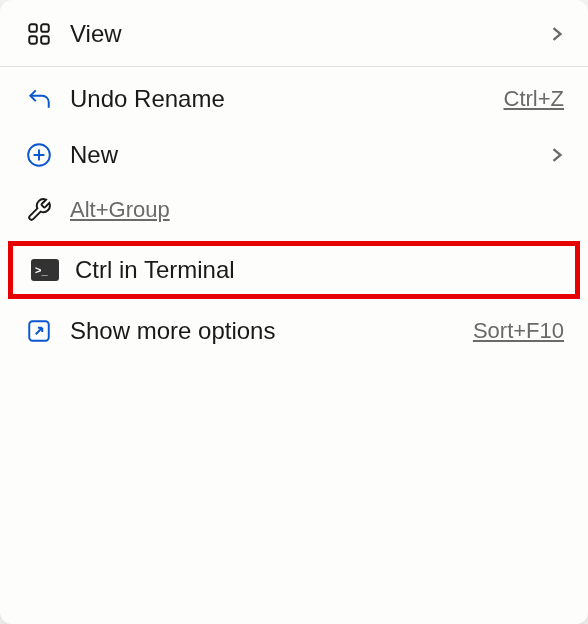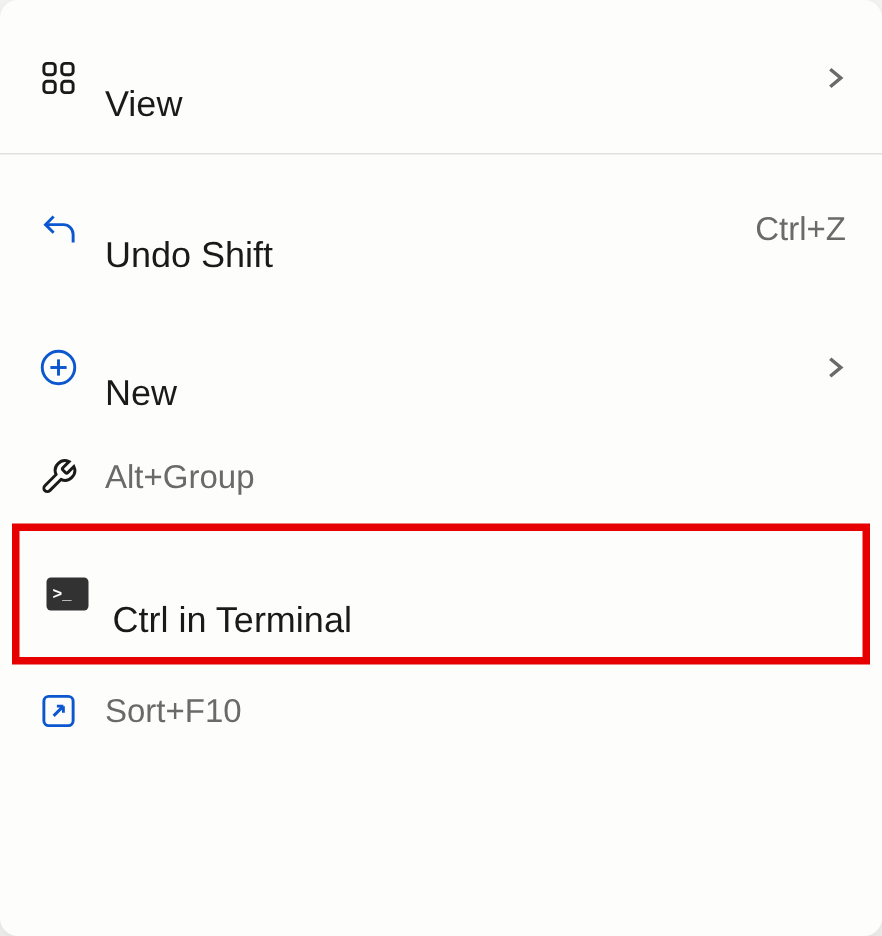--- a/index.html
+++ b/index.html
@@ -42,25 +42,25 @@
       flex-shrink: 0;
     }
     .icon-wrap svg {
       width: 26px;
       height: 26px;
     }
     .menu-label {
       font-size: 24px;
       color: #1a1a1a;
       flex: 1;
-      margin-top: 36px;
     }
     .menu-shortcut {
       font-size: 22px;
       color: #6a6a6a;
+      text-decoration: underline;
     }
     .chevron {
       width: 18px;
       display: flex;
       align-items: center;
       justify-content: flex-end;
       margin-left: 8px;
     }
     .chevron svg {
       width: 14px;
@@ -117,21 +117,21 @@
 
   <div class="separator"></div>
 
   <div class="menu-item">
     <span class="icon-wrap">
       <svg viewBox="0 0 24 24" fill="none" stroke="#0b57d0" stroke-width="1.8">
         <path d="M9 14 L4 9 L9 4"></path>
         <path d="M4 9 L15 9 A6 6 0 0 1 21 15 L21 20"></path>
       </svg>
     </span>
-    <span class="menu-label">Undo Shift</span>
+    <span class="menu-label">Undo Rename</span>
     <span class="menu-shortcut">Ctrl+Z</span>
   </div>
 
   <div class="menu-item">
     <span class="icon-wrap">
       <svg viewBox="0 0 24 24" fill="none" stroke="#0b57d0" stroke-width="1.8">
         <circle cx="12" cy="12" r="10"></circle>
         <line x1="12" y1="7" x2="12" y2="17"></line>
         <line x1="7" y1="12" x2="17" y2="12"></line>
       </svg>
@@ -162,16 +162,17 @@
     <span class="menu-label">Ctrl in Terminal</span>
   </div>
 
   <div class="menu-item">
     <span class="icon-wrap">
       <svg viewBox="0 0 24 24" fill="none" stroke="#0b57d0" stroke-width="1.8">
         <rect x="3" y="3" width="18" height="18" rx="3"></rect>
         <path d="M9 15 L15 9 M15 9 L11 9 M15 9 L15 13"></path>
       </svg>
     </span>
+    <span class="menu-label">Show more options</span>
     <span class="menu-shortcut">Sort+F10</span>
   </div>
 
 </div>
 
 </body></html>

